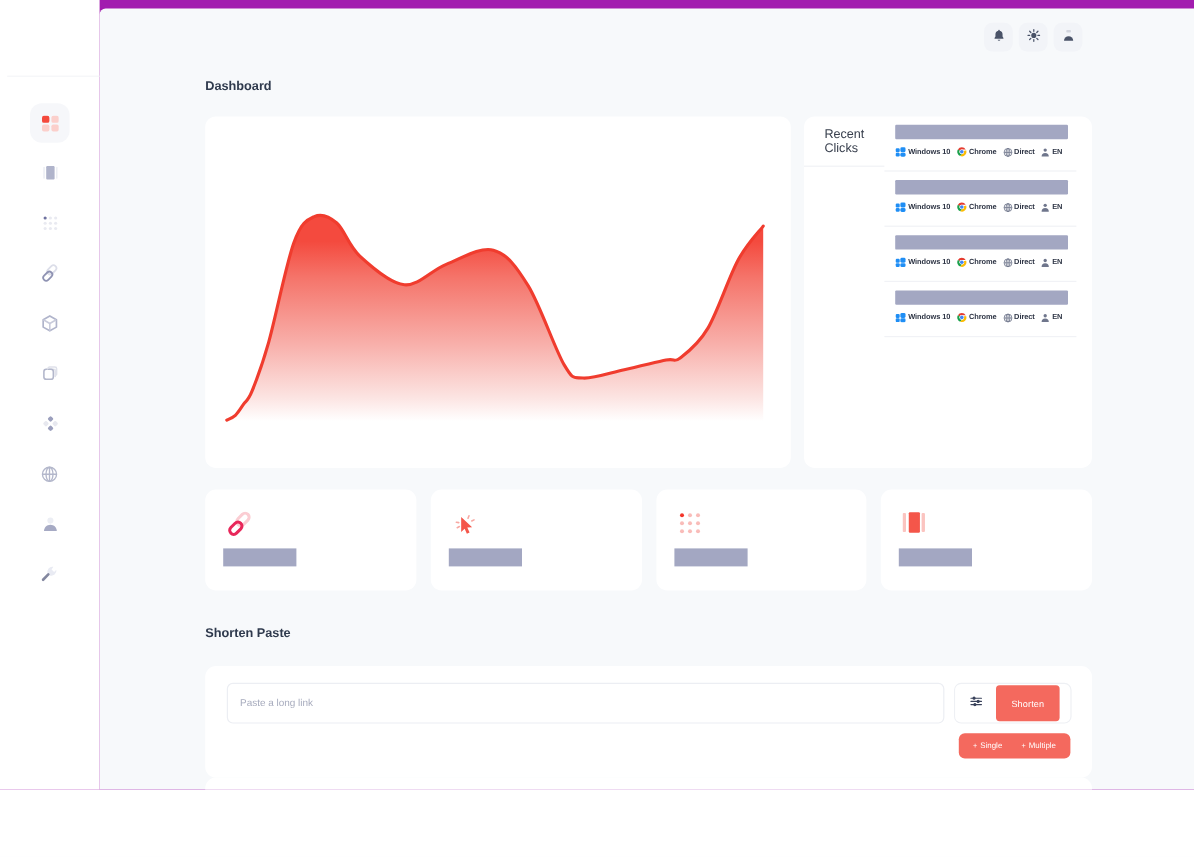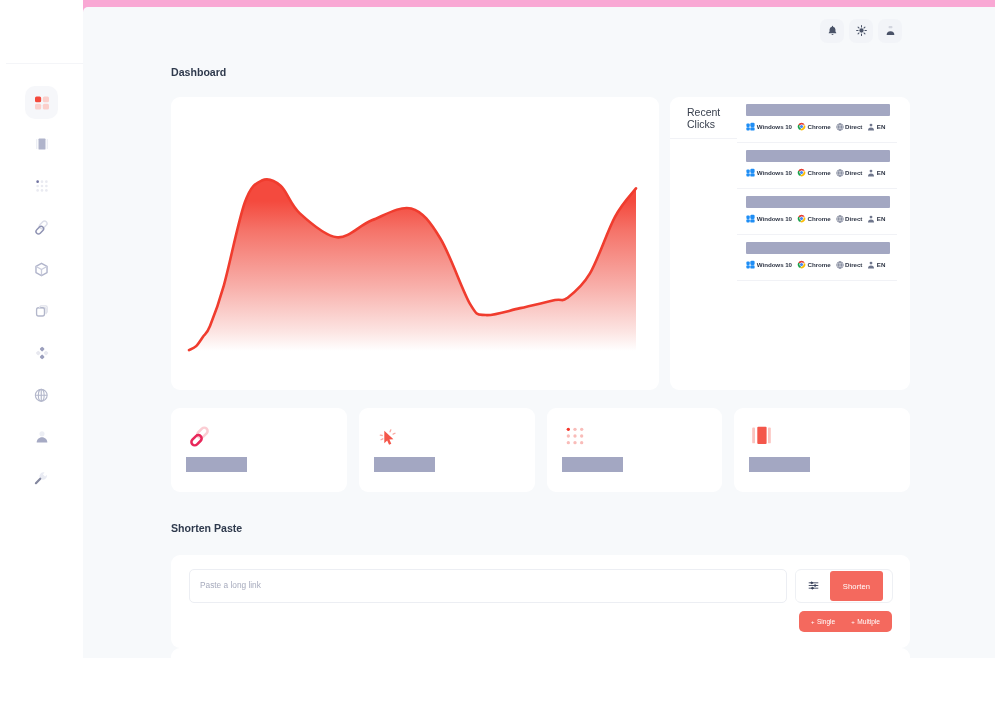--- a/index.html
+++ b/index.html
@@ -1,19 +1,19 @@
 <!DOCTYPE html>
 <html><head>
 <meta charset="utf-8">
 <title>Dashboard</title>
 <style>
 *{box-sizing:border-box;margin:0;padding:0}
 html,body{width:1000px;height:714px;overflow:hidden}
 body{font-family:"Liberation Sans",sans-serif;background:#ffffff;-webkit-font-smoothing:antialiased;}
-.app{display:flex;width:1000px;height:658px;background:#f9a8d4;}
+.app{display:flex;width:1000px;height:658px;background:#a21caf;}
 .scrollgutter{position:fixed;right:0;top:0;width:5px;height:714px;background:#ffffff;z-index:9;}
 
 
 .sidebar{width:83px;flex:0 0 83px;background:#fff;display:flex;flex-direction:column;align-items:center;position:relative;}
 .sdiv{position:absolute;left:6px;top:63px;width:77px;height:1px;background:#f4f5f8;}
 .snav{display:flex;flex-direction:column;align-items:center;margin-top:86px;}
 .sitem{width:33px;height:33px;border-radius:10px;display:flex;align-items:center;justify-content:center;margin-bottom:8.8px;}
 .sitem.active{background:#f6f7fa;}
 .sitem svg{display:block;}
 

